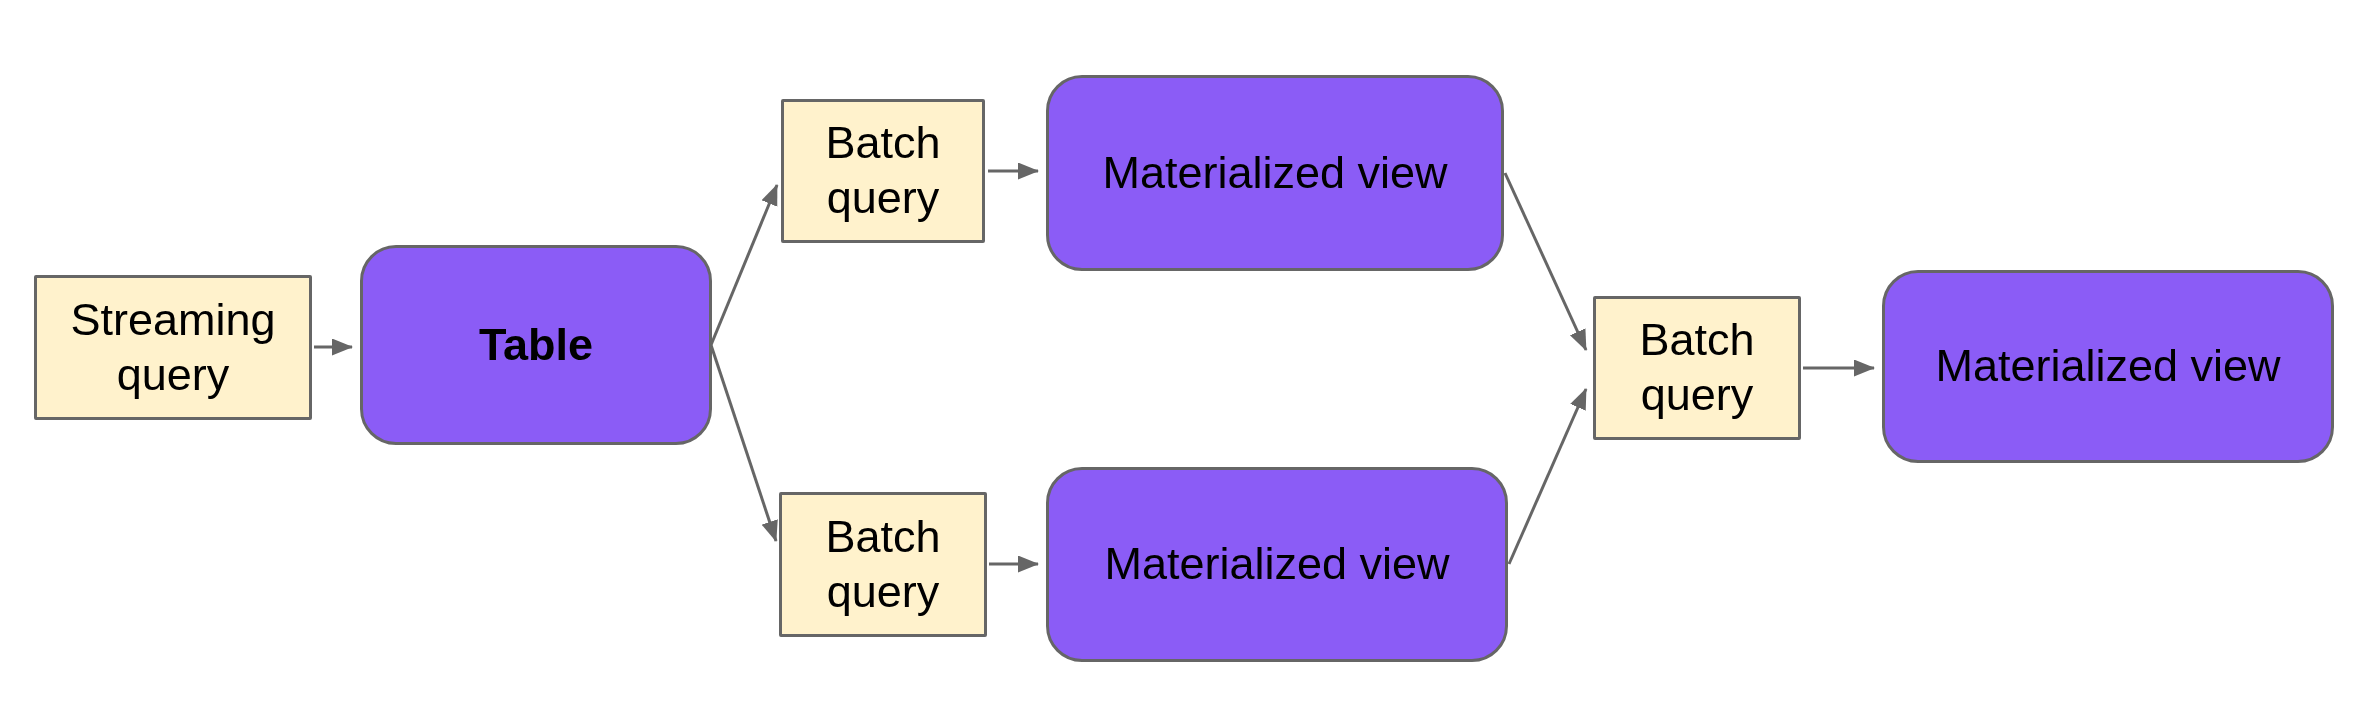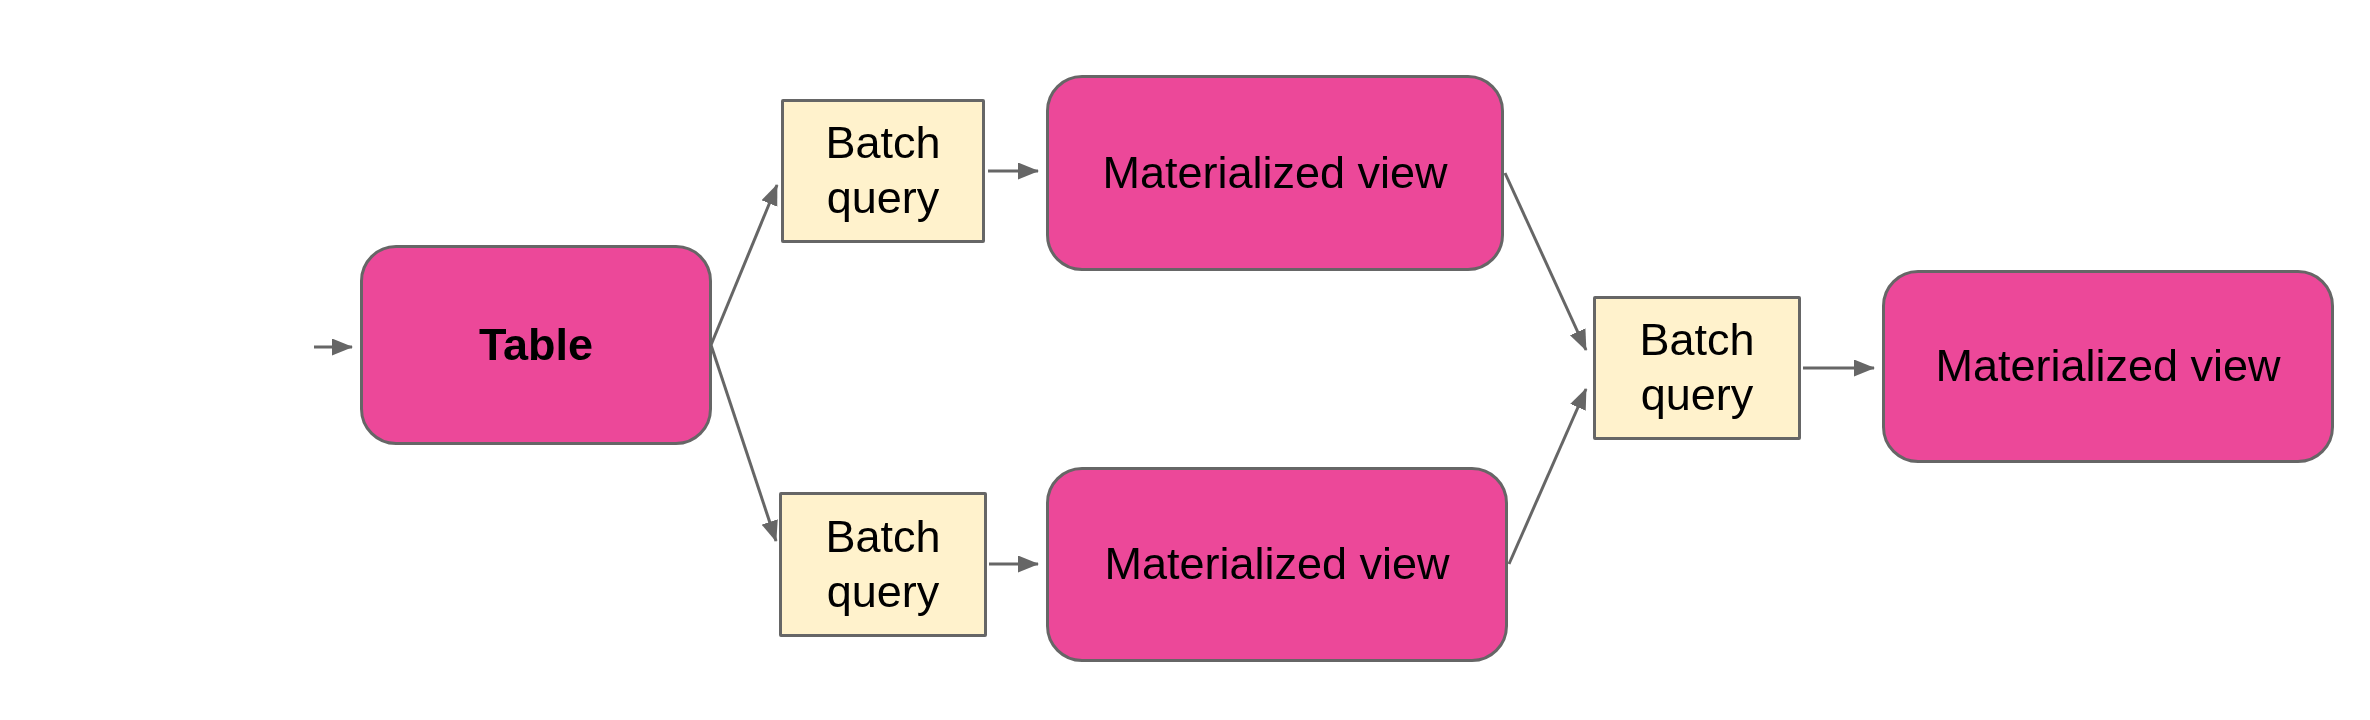--- a/index.html
+++ b/index.html
@@ -29,21 +29,21 @@
     color: #000000;
     border: 3px solid #666666;
     padding: 0 14px;
     z-index: 1;
   }
   .node--query {
     background: #fff2cc;
     border-radius: 2px;
   }
   .node--store {
-    background: #ec4899;
+    background: #8b5cf6;
     border-radius: 36px;
   }
   #node-streaming-query   { left: 34px;   top: 275px; width: 278px; height: 145px; }
   #node-table             { left: 360px;  top: 245px; width: 352px; height: 200px; font-weight: bold; }
   #node-batch-query-top   { left: 781px;  top: 99px;  width: 204px; height: 144px; }
   #node-mat-view-top      { left: 1046px; top: 75px;  width: 458px; height: 196px; }
   #node-batch-query-bottom{ left: 779px;  top: 492px; width: 208px; height: 145px; }
   #node-mat-view-bottom   { left: 1046px; top: 467px; width: 462px; height: 195px; }
   #node-batch-query-right { left: 1593px; top: 296px; width: 208px; height: 144px; }
   #node-mat-view-right    { left: 1882px; top: 270px; width: 452px; height: 193px; }
@@ -67,20 +67,21 @@
     <line class="edge" x1="314" y1="347" x2="352" y2="347" marker-end="url(#arrowhead)"></line>
     <line class="edge" x1="711" y1="345" x2="777" y2="185" marker-end="url(#arrowhead)"></line>
     <line class="edge" x1="711" y1="345" x2="776" y2="541" marker-end="url(#arrowhead)"></line>
     <line class="edge" x1="988" y1="171" x2="1038" y2="171" marker-end="url(#arrowhead)"></line>
     <line class="edge" x1="989" y1="564" x2="1038" y2="564" marker-end="url(#arrowhead)"></line>
     <line class="edge" x1="1505" y1="173" x2="1586" y2="350" marker-end="url(#arrowhead)"></line>
     <line class="edge" x1="1509" y1="564" x2="1586" y2="389" marker-end="url(#arrowhead)"></line>
     <line class="edge" x1="1803" y1="368" x2="1874" y2="368" marker-end="url(#arrowhead)"></line>
   </svg>
 
+  <div class="node node--query" id="node-streaming-query">Streaming query</div>
 
   <div class="node node--store" id="node-table">Table</div>
 
   <div class="node node--query" id="node-batch-query-top">Batch query</div>
 
   <div class="node node--store" id="node-mat-view-top">Materialized view</div>
 
   <div class="node node--query" id="node-batch-query-bottom">Batch query</div>
 
   <div class="node node--store" id="node-mat-view-bottom">Materialized view</div>

